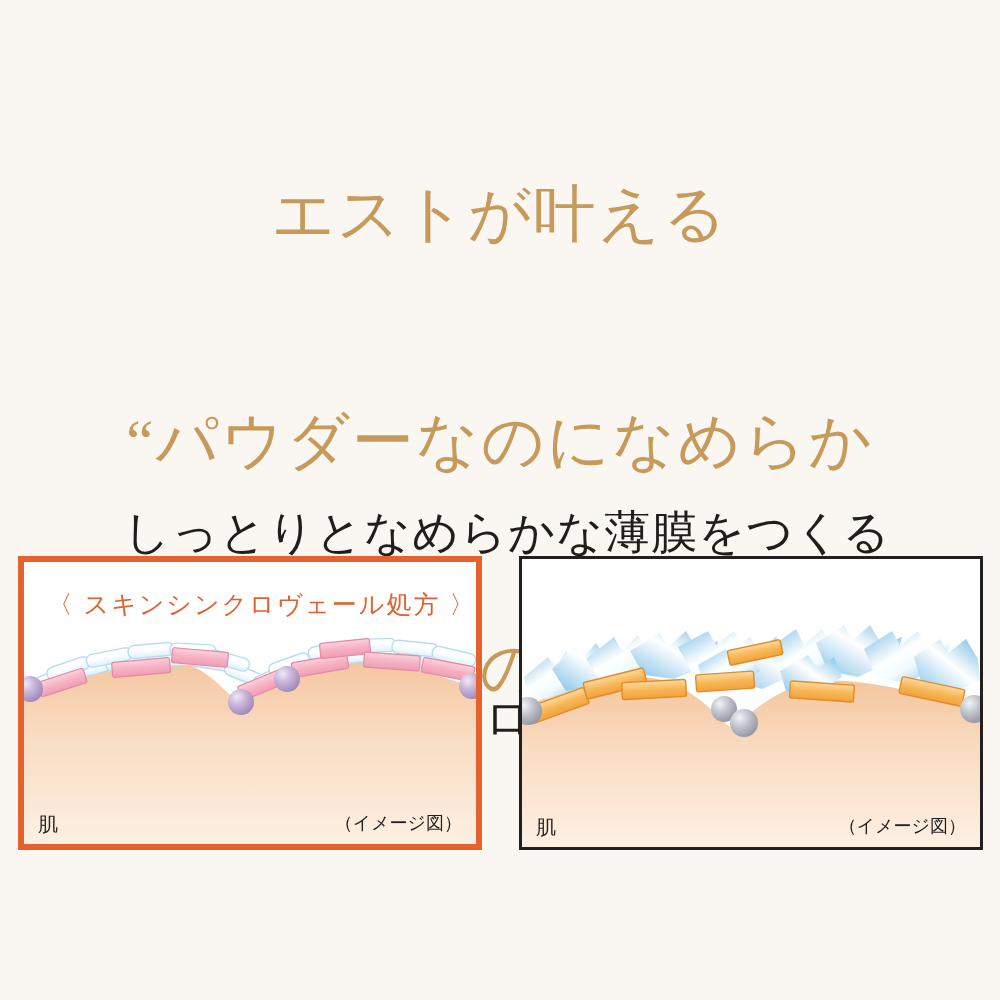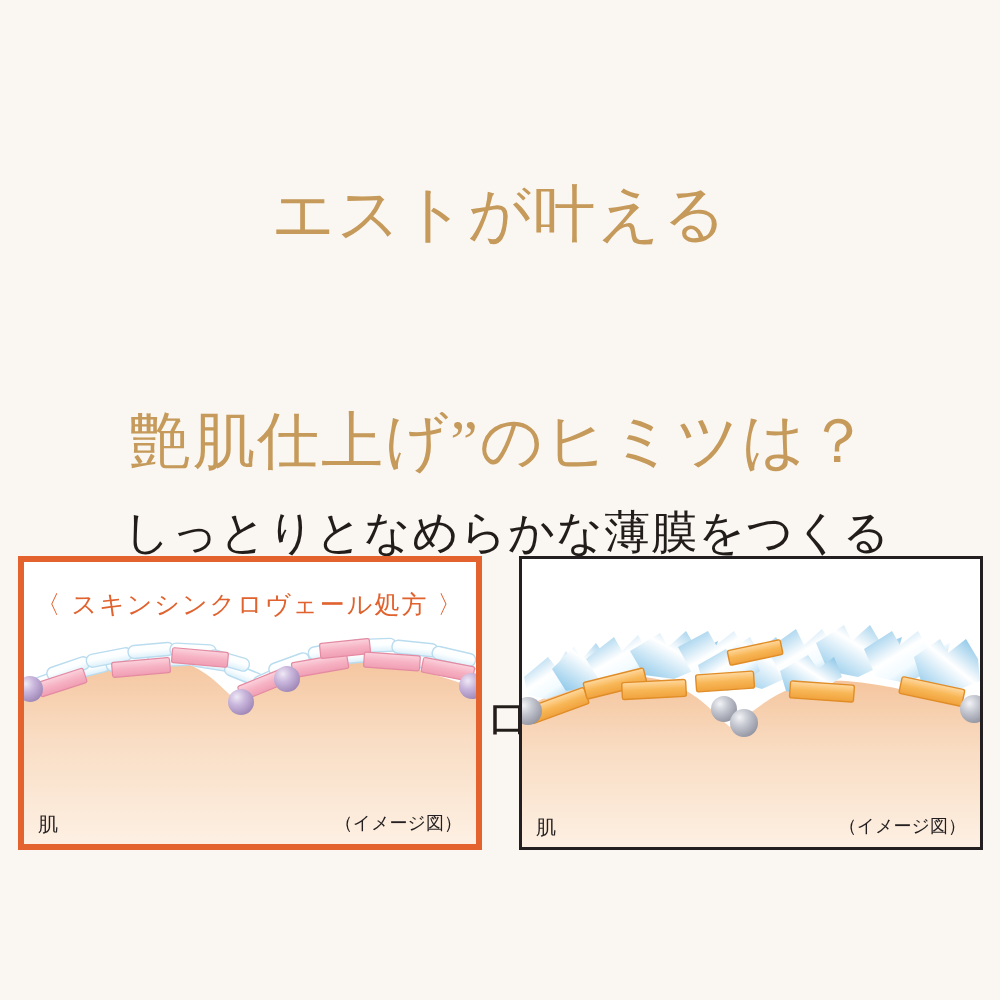--- a/index.html
+++ b/index.html
@@ -38,21 +38,21 @@
     white-space:pre;
   }
   .subtitle .ln{display:block;}
 
   
   .panel{position:absolute;top:556px;width:464px;height:294px;background:#ffffff;box-sizing:border-box;}
   #panel-left{left:18px;border:6px solid #e4622e;}
   #panel-right{left:519px;border:3px solid #231f20;}
 
   .panel-title{
-    position:absolute;left:0;top:26px;width:100%;
+    position:absolute;left:12px;top:26px;width:100%;
     text-align:center;
     font-family:"Liberation Sans","DejaVu Sans",sans-serif;
     font-size:25px;letter-spacing:2px;white-space:pre;
   }
   #panel-left .panel-title{color:#e0622e;}
   #panel-right .panel-title{color:#231f20;}
 
   .stage{position:absolute;left:0;top:0;width:100%;height:100%;overflow:hidden;}
   .stage svg{display:block;width:100%;height:100%;}
 
@@ -66,20 +66,21 @@
   }
   .panel-foot .note{font-size:18px;}
 </style>
 </head>
 <body>
 
 <div class="page">
 
   <div class="headline">
     <span class="ln">エストが叶える</span>
+    <span class="ln">“パウダーなのになめらか</span>
     <span class="ln">艶肌仕上げ”のヒミツは？</span>
   </div>
 
   <div class="subtitle">
     <span class="ln">しっとりとなめらかな薄膜をつくる</span>
     <span class="ln">スキンシンクロヴェール処方</span>
   </div>
 
   <div class="panel" id="panel-left">
 

